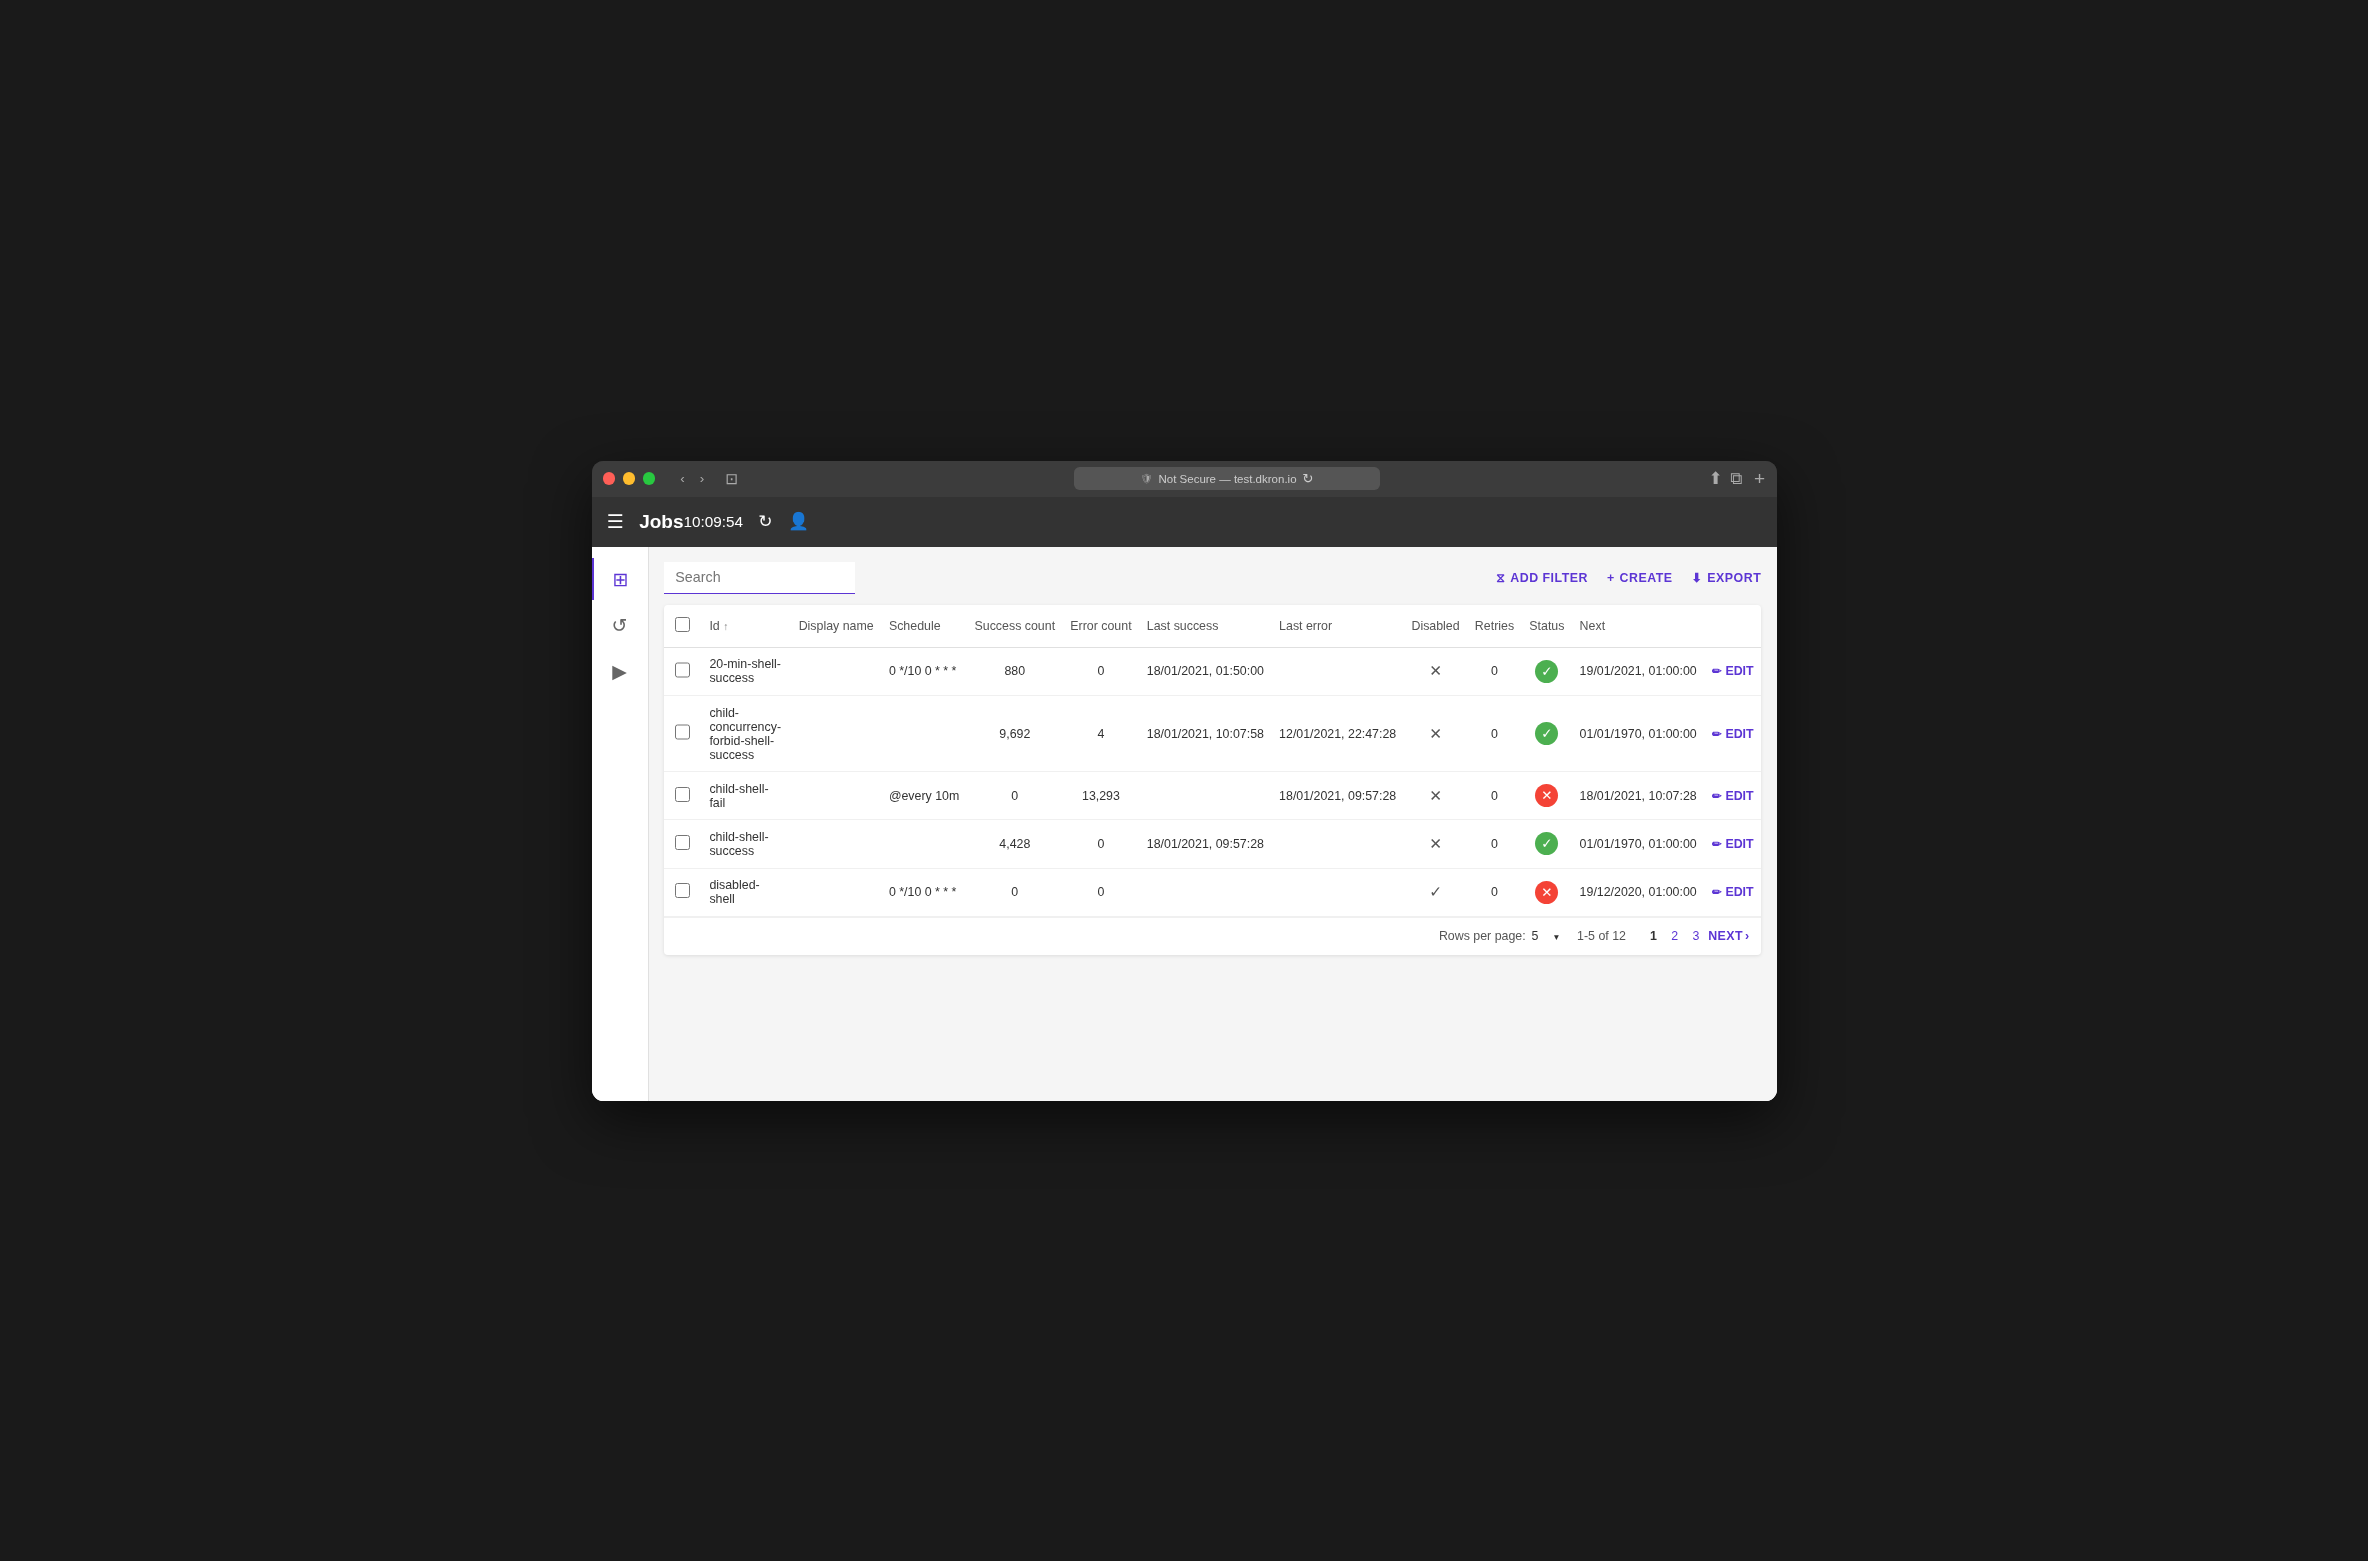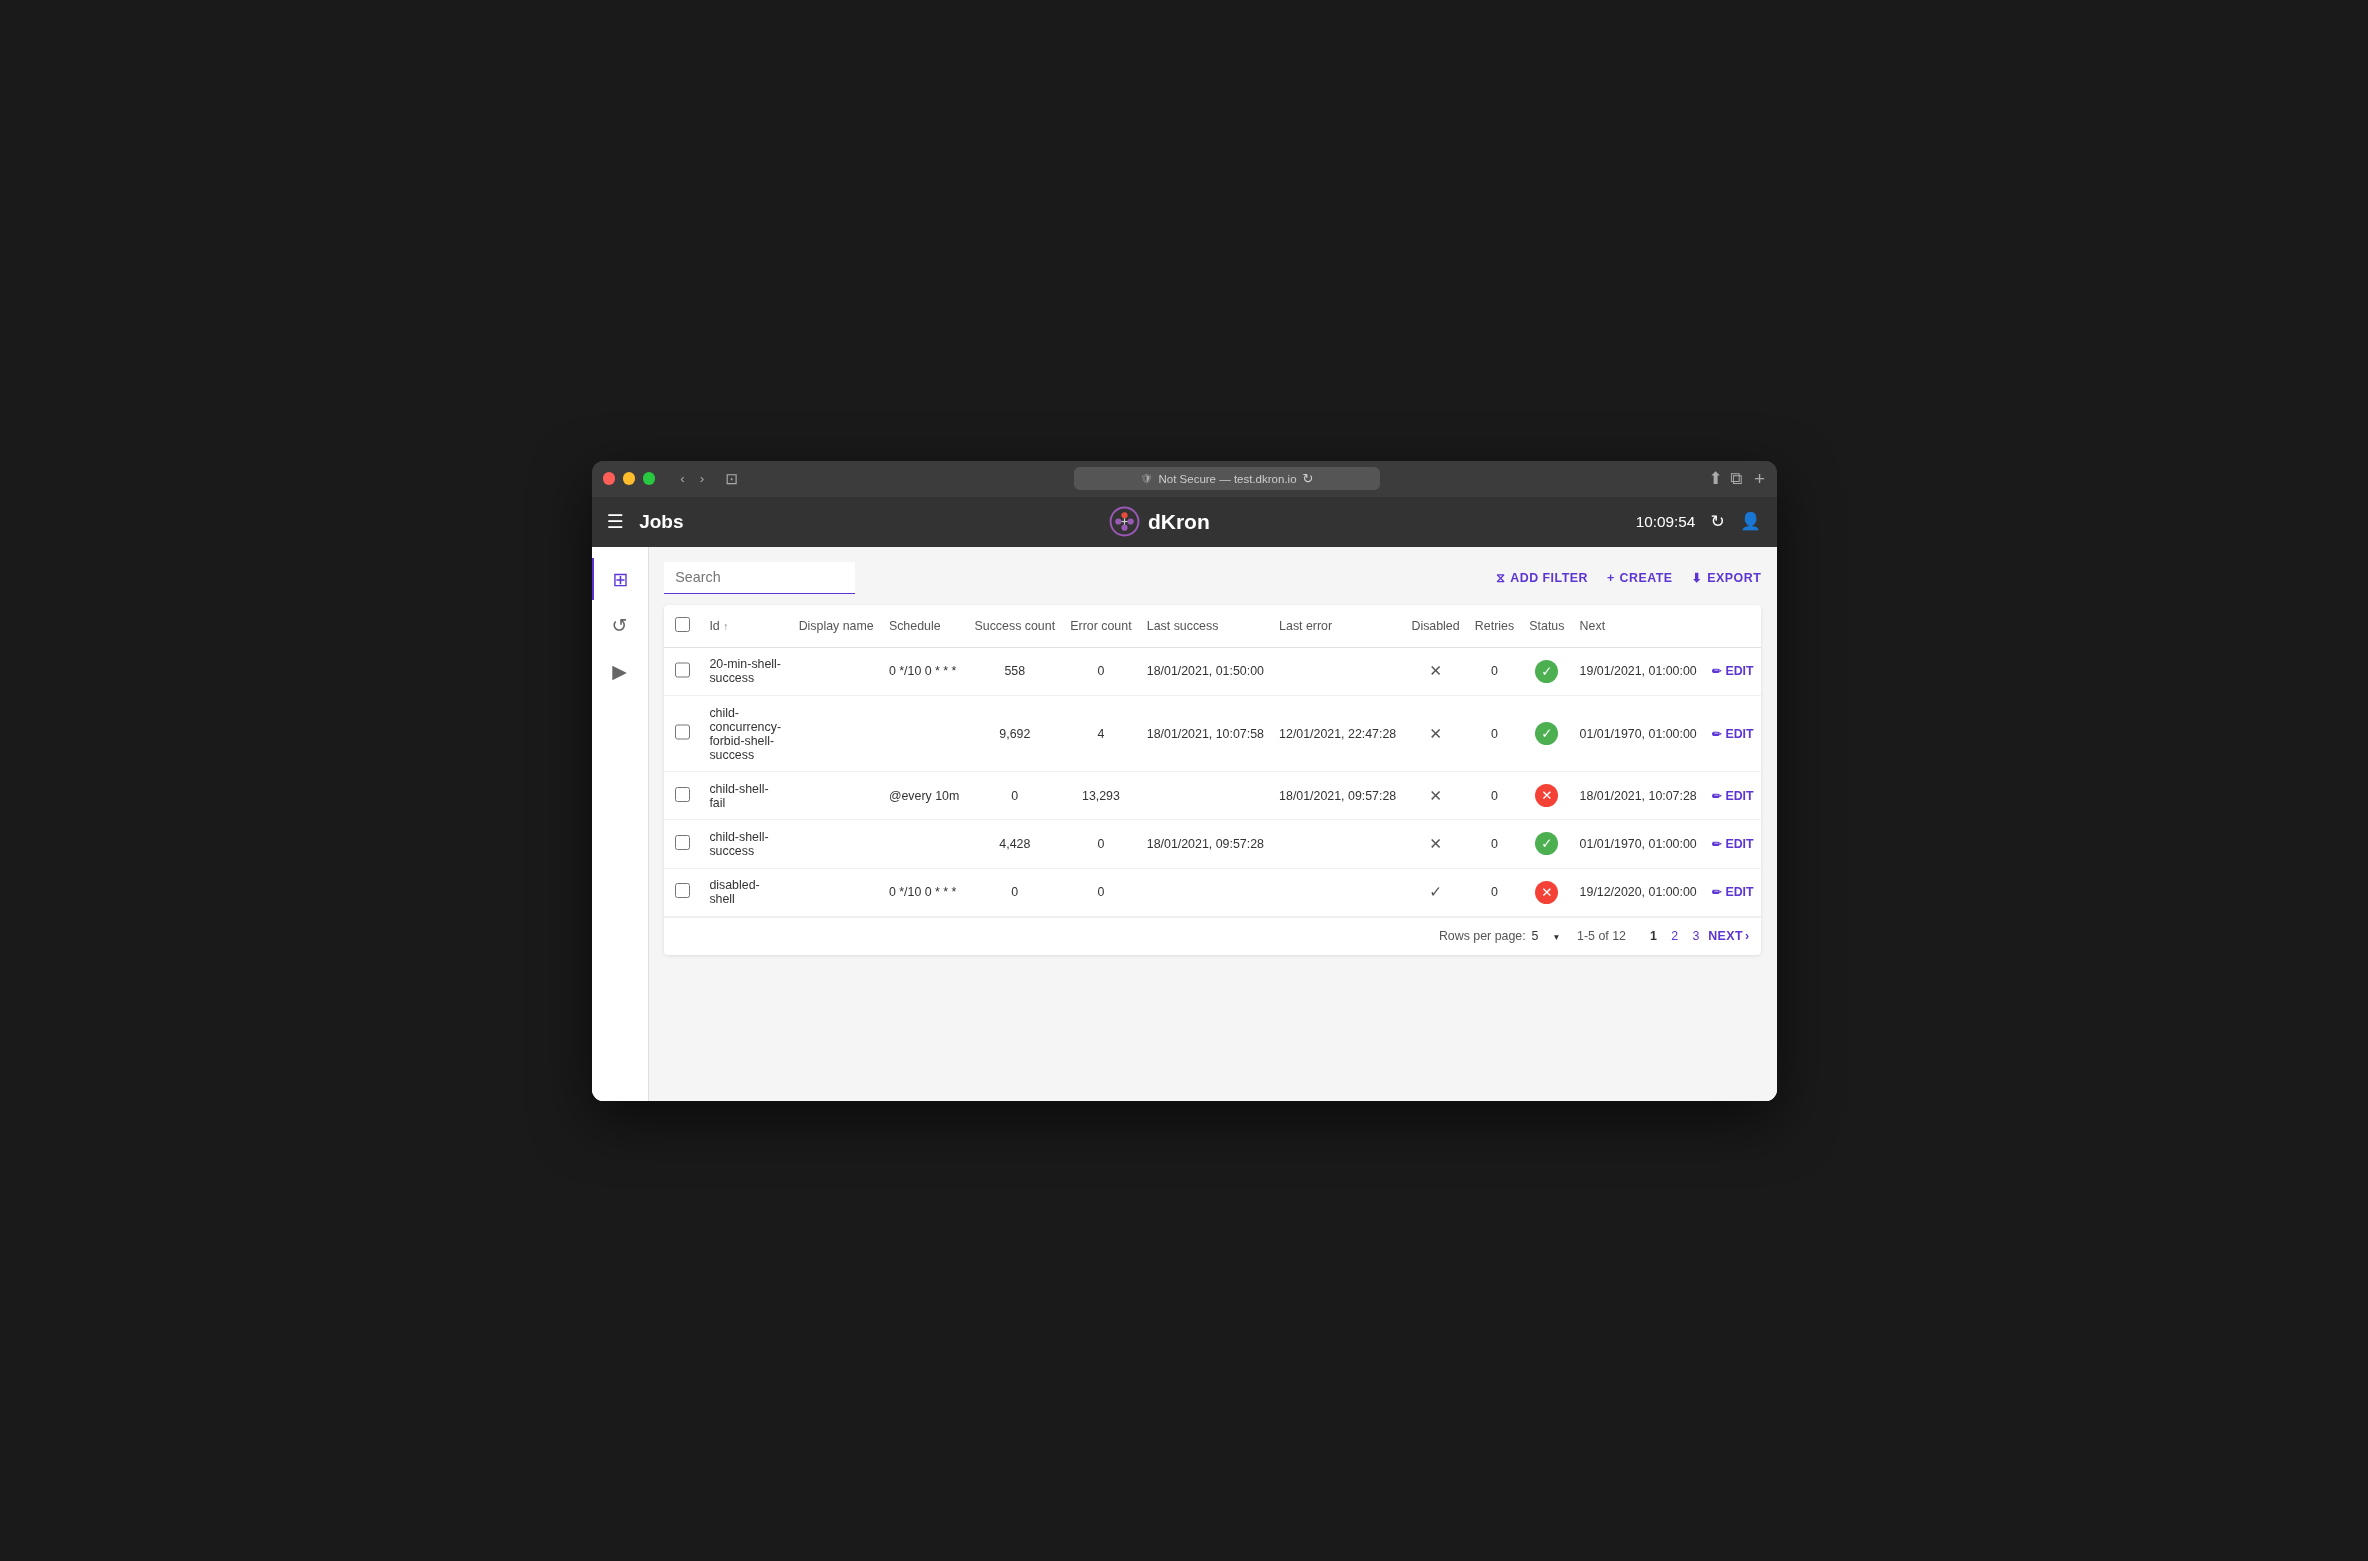--- a/index.html
+++ b/index.html
@@ -303,32 +303,20 @@
     <div class="titlebar-actions">
       <button>⬆</button>
       <button>⧉</button>
     </div>
     <span class="titlebar-add">+</span>
   </div>
 
   <div class="appbar">
     <span class="appbar-menu">☰</span>
     <span class="appbar-title">Jobs</span>
-    <div class="appbar-logo">
-      <svg class="logo-svg" viewBox="0 0 40 40" fill="none" xmlns="http://www.w3.org/2000/svg">
-        <circle cx="20" cy="20" r="18" stroke="#9b59b6" stroke-width="2.5"></circle>
-        <circle cx="20" cy="12" r="4" fill="#e74c3c"></circle>
-        <circle cx="20" cy="28" r="4" fill="#9b59b6"></circle>
-        <circle cx="12" cy="20" r="4" fill="#9b59b6"></circle>
-        <circle cx="28" cy="20" r="4" fill="#9b59b6"></circle>
-        <line x1="20" y1="16" x2="20" y2="24" stroke="#ccc" stroke-width="1.5"></line>
-        <line x1="16" y1="20" x2="24" y2="20" stroke="#ccc" stroke-width="1.5"></line>
-      </svg>
-      <span class="logo-text">dKron</span>
-    </div>
     <div class="appbar-right">
       <span class="appbar-time">10:09:54</span>
       <button class="appbar-btn">↻</button>
       <button class="appbar-btn">👤</button>
     </div>
   </div>
 
   <div class="main">
 
     <div class="sidebar">
@@ -387,21 +375,21 @@
             </tr>
           </thead>
           <tbody id="table-body">
           <tr>
                 <td class="checkbox-col">
     <input type="checkbox" style="">
   </td>
                 <td>20-min-shell-success</td>
                 <td></td>
                 <td style="white-space:nowrap">0 */10 0 * * *</td>
-                <td class="center">558</td>
+                <td class="center">880</td>
                 <td class="center">0</td>
                 <td style="white-space:nowrap">18/01/2021, 01:50:00</td>
                 <td style="white-space:nowrap"></td>
                 <td class="center"><span class="disabled-x">✕</span></td>
                 <td class="center">0</td>
                 <td class="center"><span class="status-ok">✓</span></td>
                 <td style="white-space:nowrap">19/01/2021, 01:00:00</td>
                 <td>
     <button class="edit-btn">
       <span style="font-size:11.5px">✏</span>

